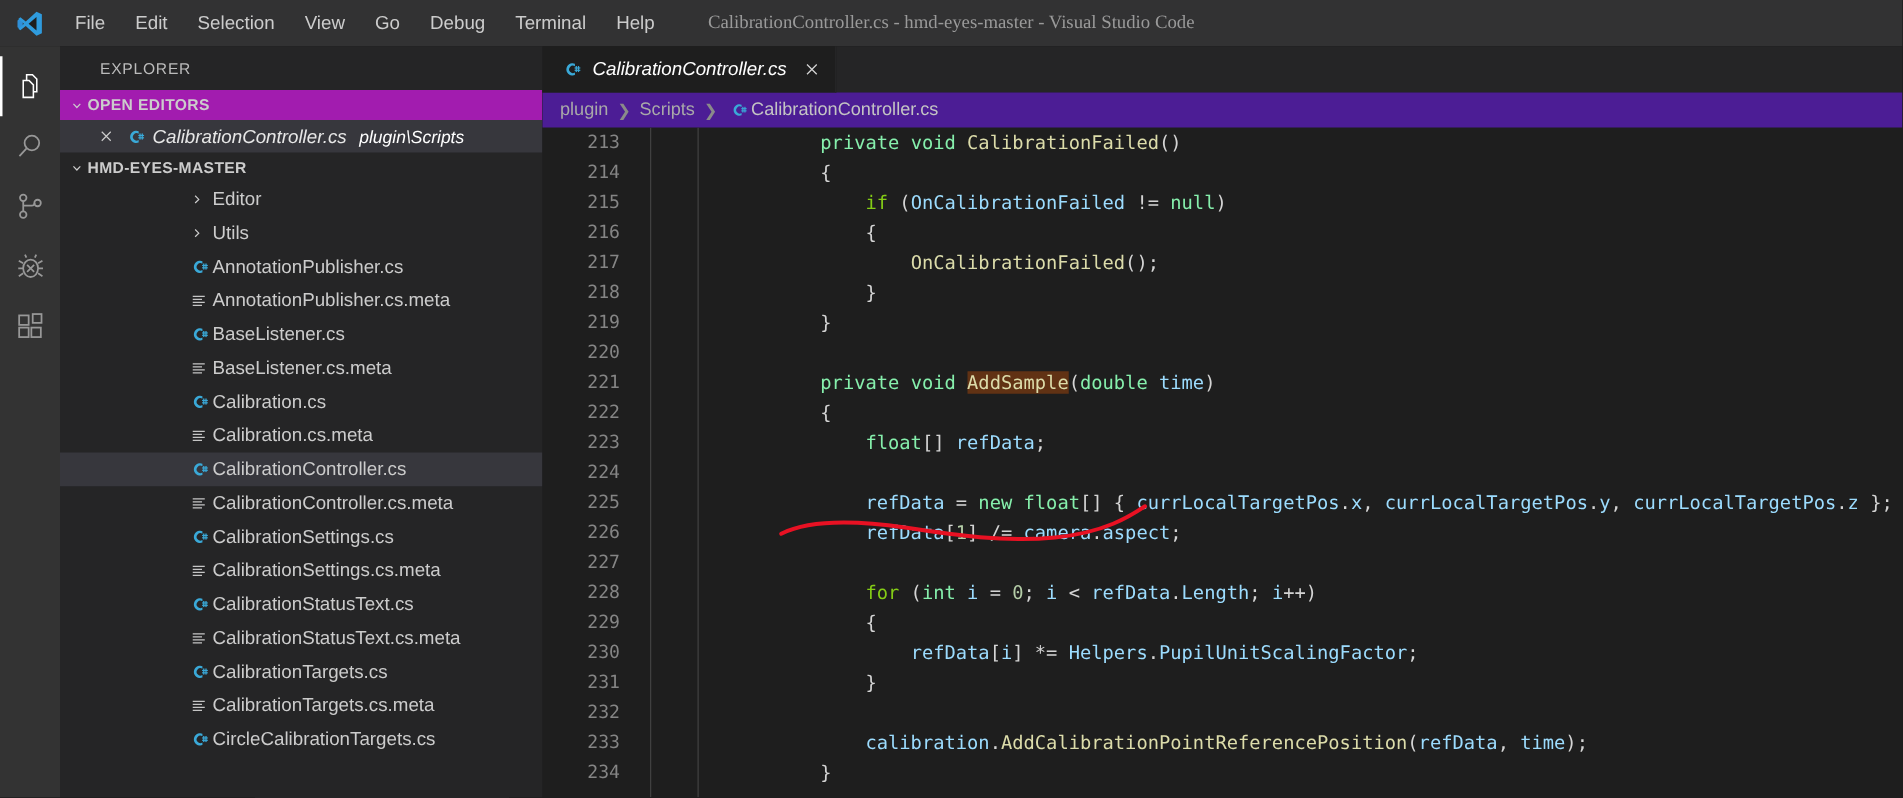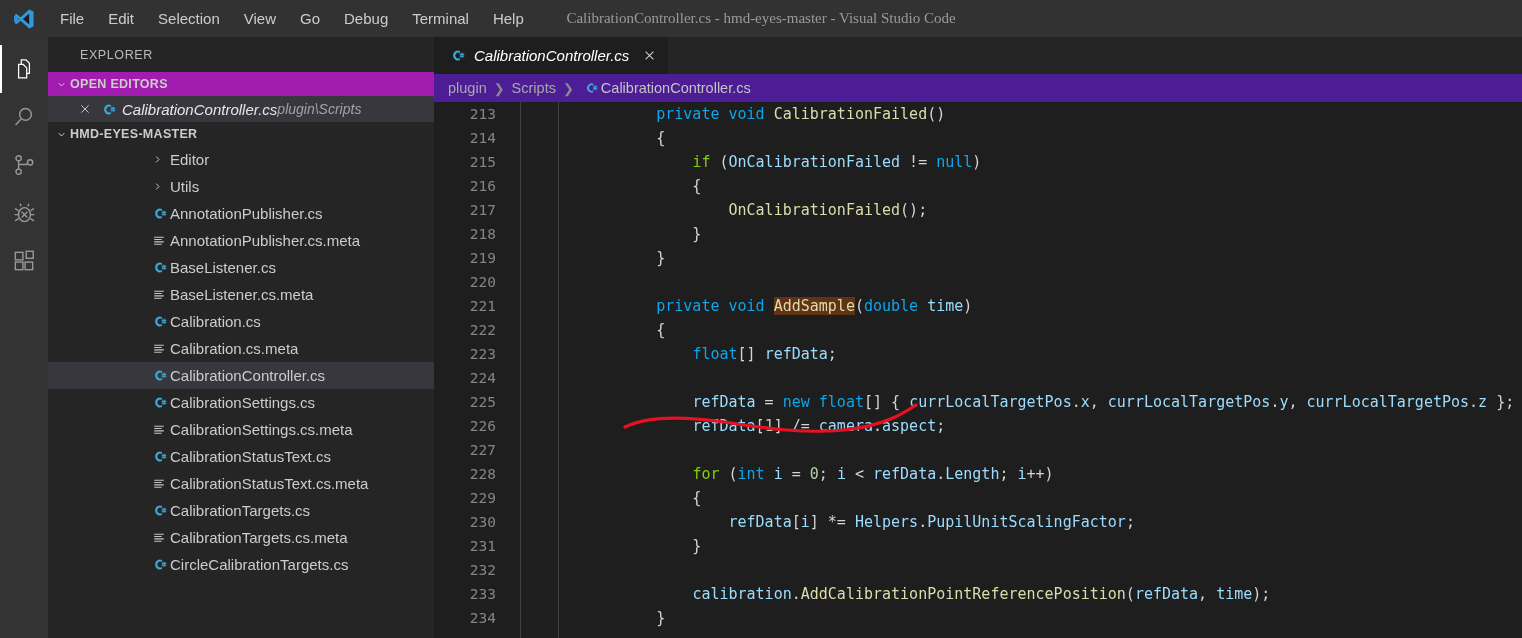--- a/index.html
+++ b/index.html
@@ -69,21 +69,21 @@
   .open-editor-row {
     height: 26px; display: flex; align-items: center;
     background: #37373d; padding-left: 26px; gap: 0;
   }
   .oe-close { width: 22px; display:flex; align-items:center; justify-content:center; color:#cccccc; }
   .cs-icon { width: 24px; display: flex; align-items: center; justify-content: center; }
   .oe-name {
     color: #e7e7e7; font-size: 15px; font-style: italic; margin-left: 2px;
   }
   .oe-path {
-    color: #a3a3a3; font-size: 14px; font-style: italic; 
+    color: #ffffff; font-size: 14px; font-style: italic; margin-left: 10px;
   }
 
   .tree { }
   .tree-row {
     height: 27px; display: flex; align-items: center;
     padding-left: 100px; position: relative;
   }
   .tree-row.selected { background: #37373d; }
   .tree-row .chev { position: absolute; left: 100px; width: 18px; display:flex; align-items:center; justify-content:center; color:#cccccc; }
   .tree-row .ficon { position: absolute; left: 100px; width: 22px; display:flex; align-items:center; justify-content:center; }
@@ -122,21 +122,21 @@
   .ln {
     position: absolute; left: 0; width: 62px; text-align: right;
     color: #858585; font-family: "DejaVu Sans Mono", monospace; font-size: 14.5px;
   }
   .ctext { position: absolute; left: 150px; white-space: pre; }
 
   
   .guide { position: absolute; top: 0; bottom: 0; width: 1px; background: #404040; }
 
   
-  .kw   { color: #0ea5e9; }  
+  .kw   { color: #86efac; }  
   .ctl  { color: #84cc16; }  
   .fn   { color: #dcdcaa; }  
   .var  { color: #9cdcfe; }  
   .pl   { color: #d4d4d4; }  
   .num  { color: #b5cea8; }  
   .hl   { background: #613214; }
 
   .annot { position: absolute; left: 0; top: 0; pointer-events: none; }
 </style>
 </head>
@@ -327,20 +327,28 @@
           <span class="ficon">
             <svg width="15" height="15" viewBox="0 0 16 16">
               <path d="M10.6 3.1 A5.3 5.3 0 1 0 10.6 12.9 L10.6 10.7 A3.2 3.2 0 1 1 10.6 5.3 Z" fill="#3aa9d8"></path>
               <rect x="11.2" y="5.1" width="1.1" height="5.2" fill="#3aa9d8"></rect>
               <rect x="13.1" y="5.1" width="1.1" height="5.2" fill="#3aa9d8"></rect>
               <rect x="10.3" y="6.3" width="4.9" height="1" fill="#3aa9d8"></rect>
               <rect x="10.3" y="8.3" width="4.9" height="1" fill="#3aa9d8"></rect>
             </svg>
           </span>
           <span class="tree-label">CalibrationController.cs</span>
+        </div>
+        <div class="tree-row">
+          <span class="ficon">
+            <svg width="14" height="14" viewBox="0 0 16 16" stroke="#c5c5c5" stroke-width="1.15" fill="none">
+              <path d="M2.5 3.6 H13.5 M2.5 6.3 H11 M2.5 9 H13.5 M2.5 11.7 H11"></path>
+            </svg>
+          </span>
+          <span class="tree-label">CalibrationController.cs.meta</span>
         </div>
         <div class="tree-row">
           <span class="ficon">
             <svg width="15" height="15" viewBox="0 0 16 16">
               <path d="M10.6 3.1 A5.3 5.3 0 1 0 10.6 12.9 L10.6 10.7 A3.2 3.2 0 1 1 10.6 5.3 Z" fill="#3aa9d8"></path>
               <rect x="11.2" y="5.1" width="1.1" height="5.2" fill="#3aa9d8"></rect>
               <rect x="13.1" y="5.1" width="1.1" height="5.2" fill="#3aa9d8"></rect>
               <rect x="10.3" y="6.3" width="4.9" height="1" fill="#3aa9d8"></rect>
               <rect x="10.3" y="8.3" width="4.9" height="1" fill="#3aa9d8"></rect>
             </svg>

